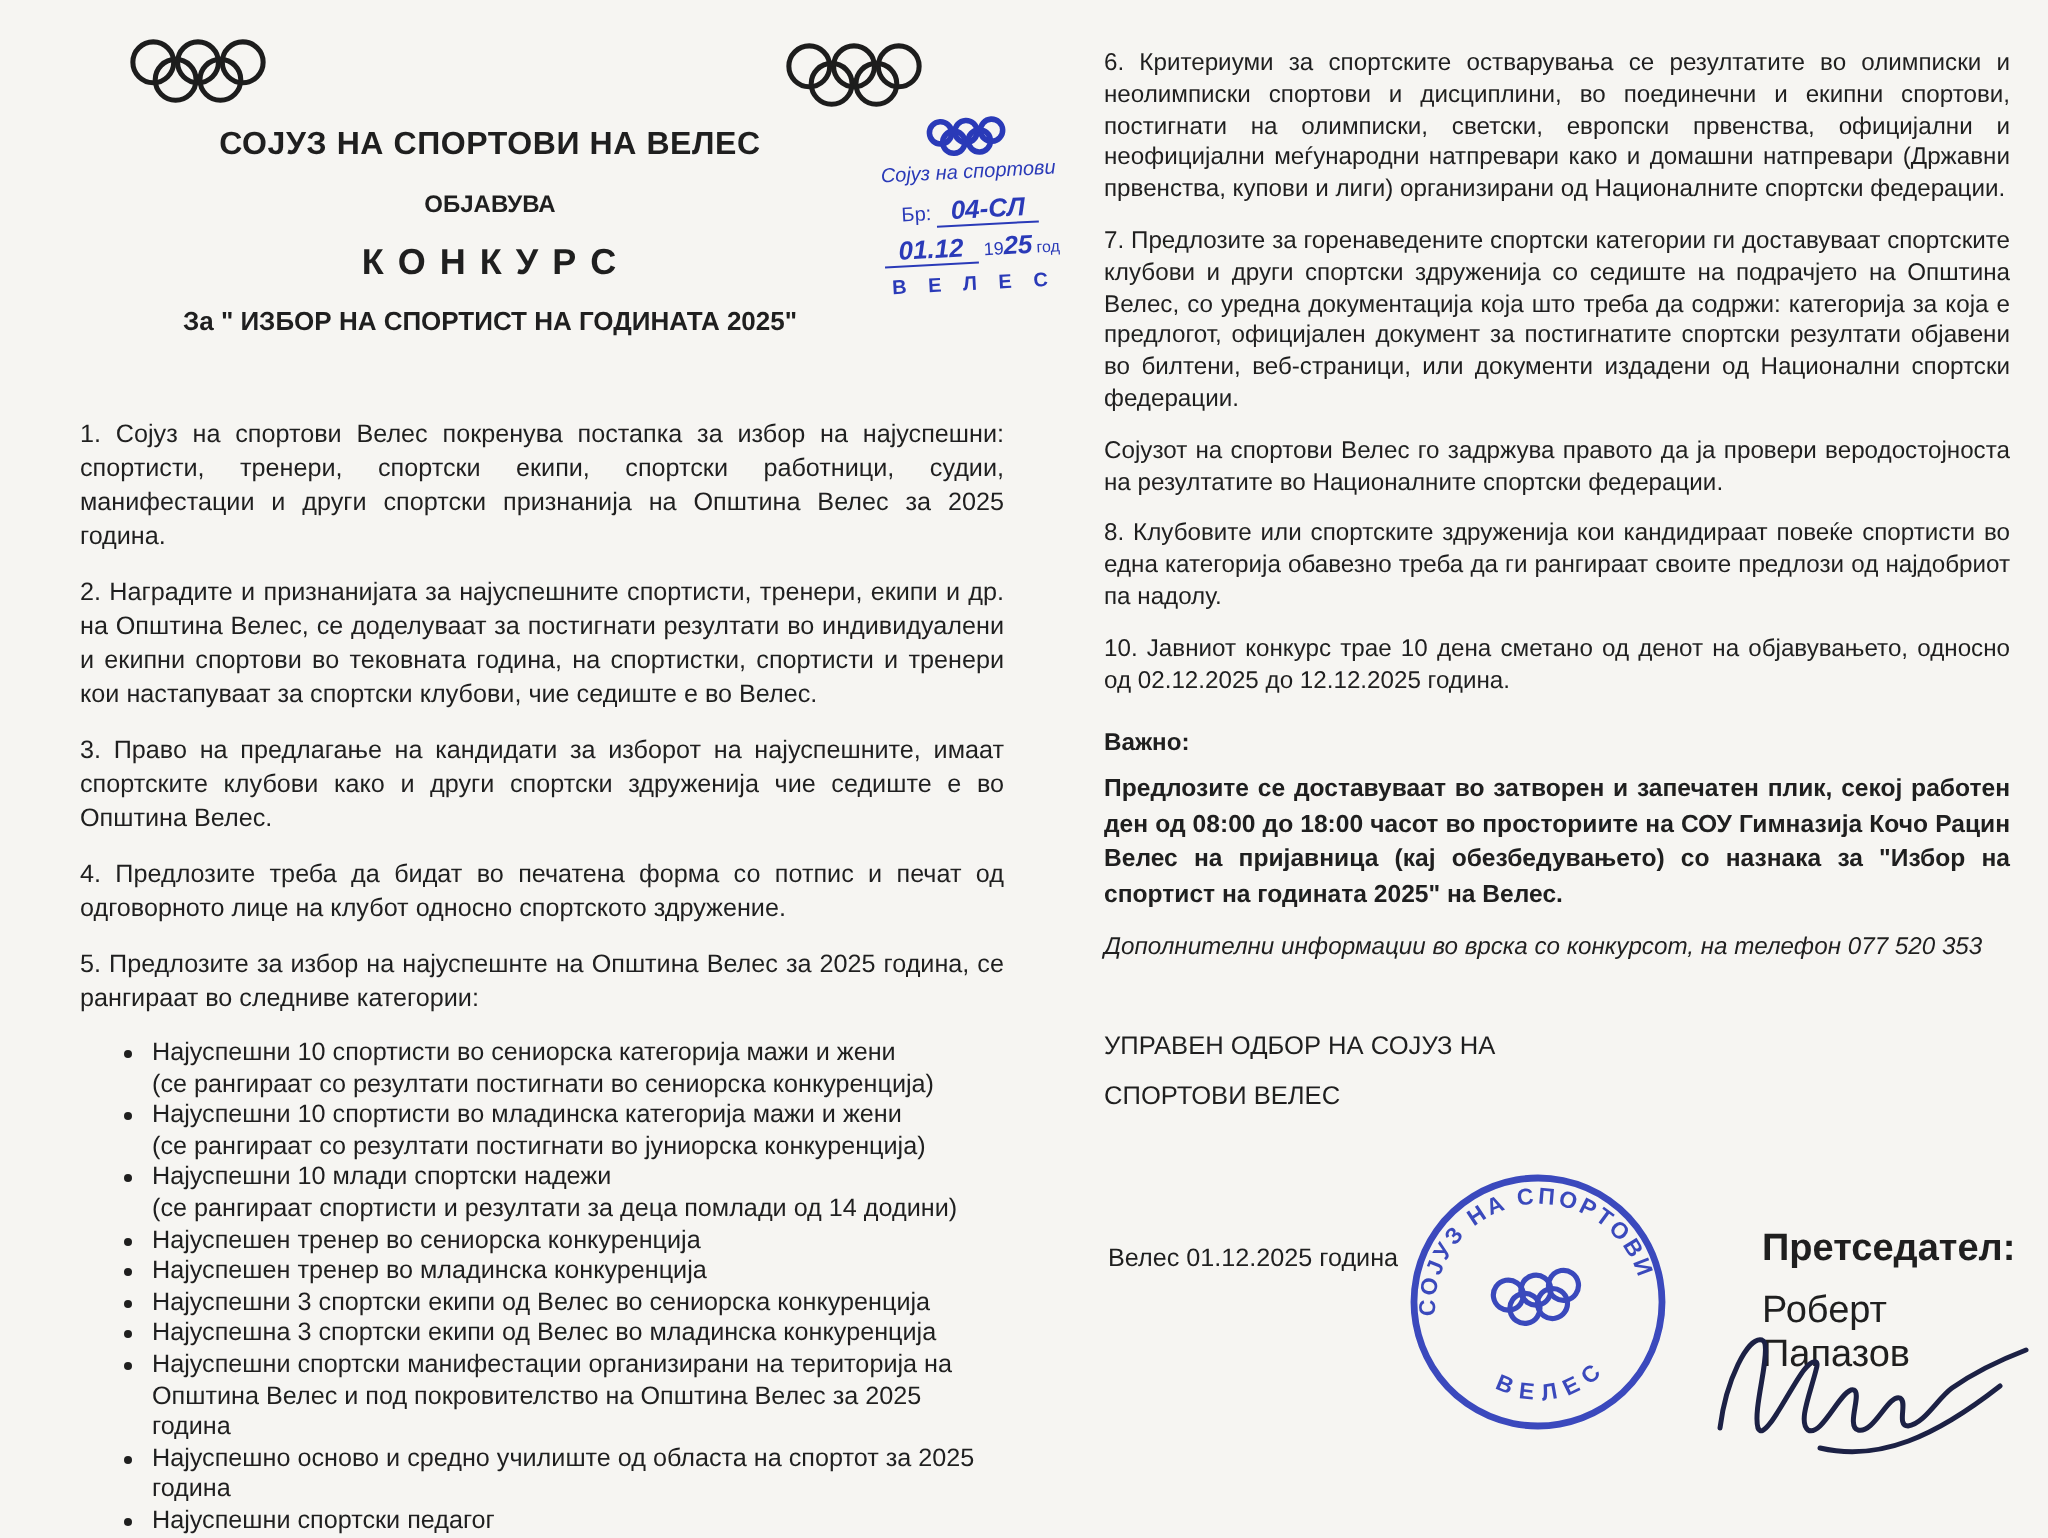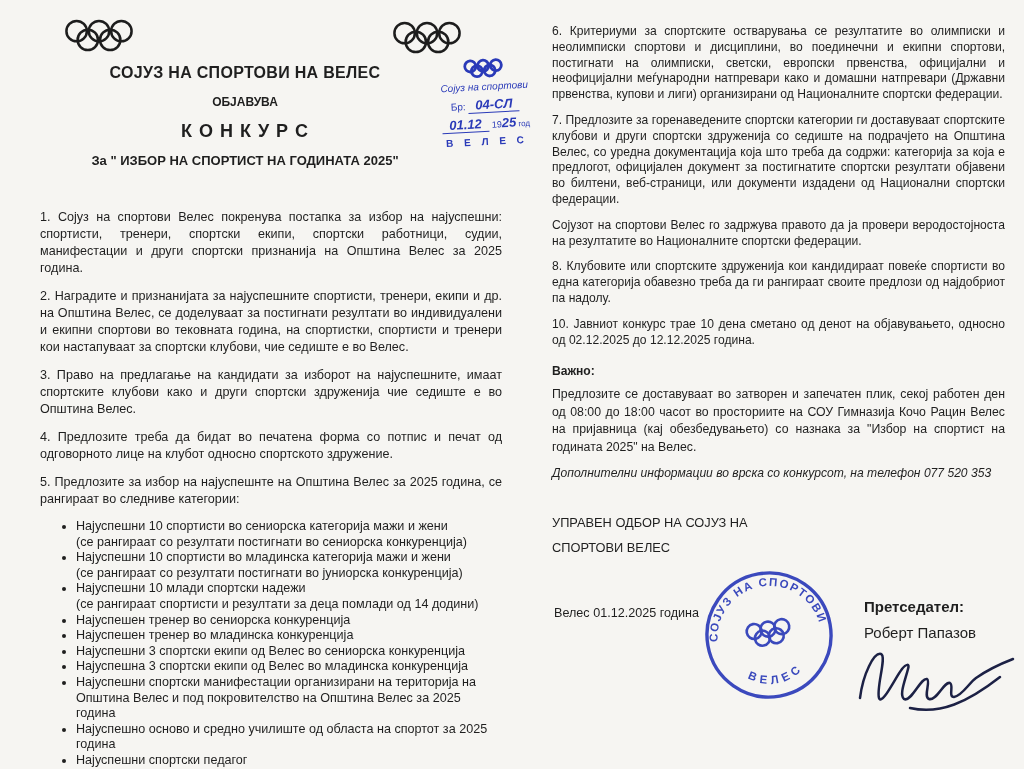--- a/index.html
+++ b/index.html
@@ -44,30 +44,30 @@
   p { margin:0 0 11px; text-align:justify; }
   .col-left p  { font-size:12.6px; line-height:17px; }
   .col-left p.first { margin-top:41px; }
   .col-right p { font-size:12.1px; line-height:15.8px; margin-bottom:10px; }
 
   .cats { list-style:disc outside; margin:2px 0 0; padding-left:36px; }
   .cats li { font-size:12.6px; line-height:15.6px; margin:0; padding-right:4px; }
   .cats .sub { display:block; }
 
   .imp-label { font-weight:bold; margin:16px 0 6px !important; }
-  .imp-text  { font-weight:normal; font-size:12.3px !important; line-height:17.5px !important; }
+  .imp-text  { font-weight:bold; font-size:12.3px !important; line-height:17.5px !important; }
   .info-line { margin-top:2px !important;font-style:italic; }
 
   .board { margin-top:28px; font-size:12.8px; line-height:25px; }
 
   
-  .footer { position:relative; margin-top:8px; height:150px; }
+  .footer { position:relative; margin-top:24px; height:150px; }
   .date-line { position:absolute; left:2px; top:38px; font-size:12.6px; }
   .round-stamp { position:absolute; left:150px; top:0; transform:rotate(-10deg); }
-  .pres { position:absolute; left:312px; top:30px; font-size:15px; }
+  .pres { position:absolute; left:329px; top:30px; font-size:19px; }
   .pres-label { font-weight:bold; }
   .pres-name  { margin-top:9px; }
   .sig { position:absolute; left:300px; top:72px; }
 </style>
 </head>
 <body>
 
 <div class="sheet">
 
   <div class="col col-left">

